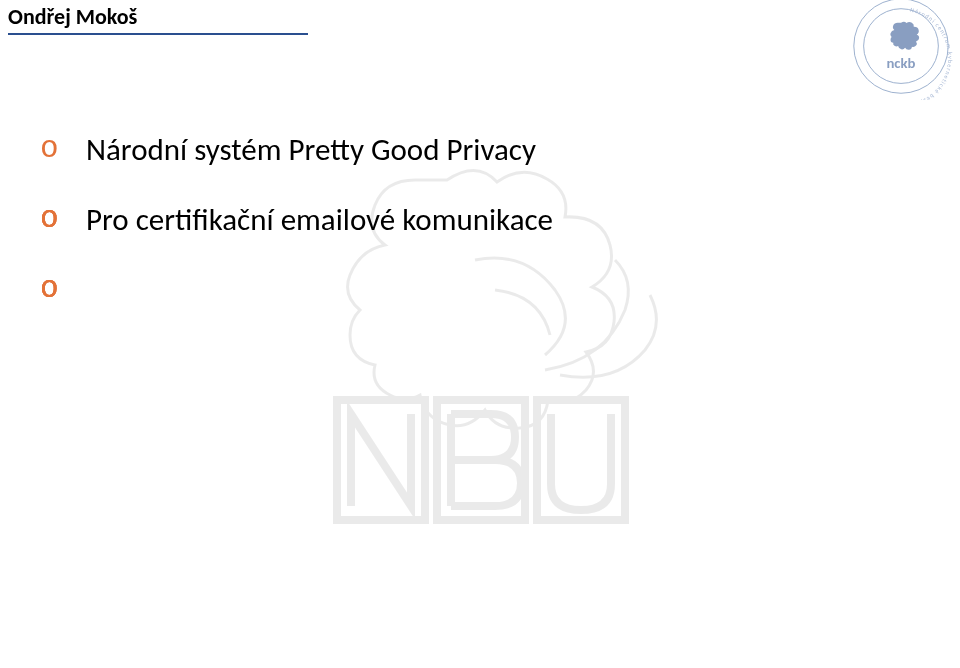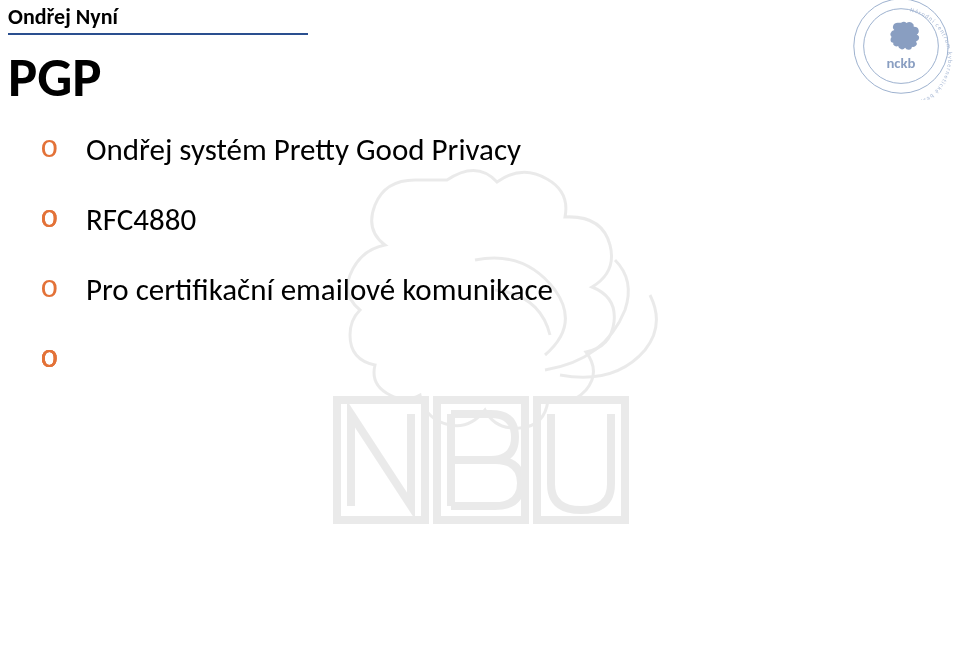--- a/index.html
+++ b/index.html
@@ -115,30 +115,29 @@
 
           <path d="M114 14 V106 M114 14 h40 q24 0 24 23 q0 23 -24 23 h-40 M114 60 h44 q26 0 26 23 q0 23 -26 23 h-44"></path>
 
           <path d="M214 14 v70 q0 26 30 26 q30 0 30 -26 v-70"></path>
         </g>
       </g>
     </svg>
   </div>
 
   <div class="author-block">
-    <div class="author">Ondřej Nyní</div>
+    <div class="author">Ondřej Mokoš</div>
   </div>
 
-  <div class="title">PGP</div>
 
   <div class="content">
     <ul>
-      <li><span class="bullet">o</span><span>Ondřej systém Pretty Good Privacy</span></li>
+      <li><span class="bullet">o</span><span>Národní systém Pretty Good Privacy</span></li>
       <li><span class="bullet">o</span></li>
-      <li><span class="bullet">o</span><span>RFC4880</span></li>
+      <li><span class="bullet">o</span></li>
       <li><span class="bullet">o</span><span>Pro certifikační emailové komunikace</span></li>
       <li><span class="bullet">o</span></li>
       <li><span class="bullet">o</span></li>
       <li><span class="bullet">o</span></li>
     </ul>
   </div>
 
   <div class="badge">
     <svg viewBox="0 0 120 100" xmlns="http://www.w3.org/2000/svg">
       <defs>

